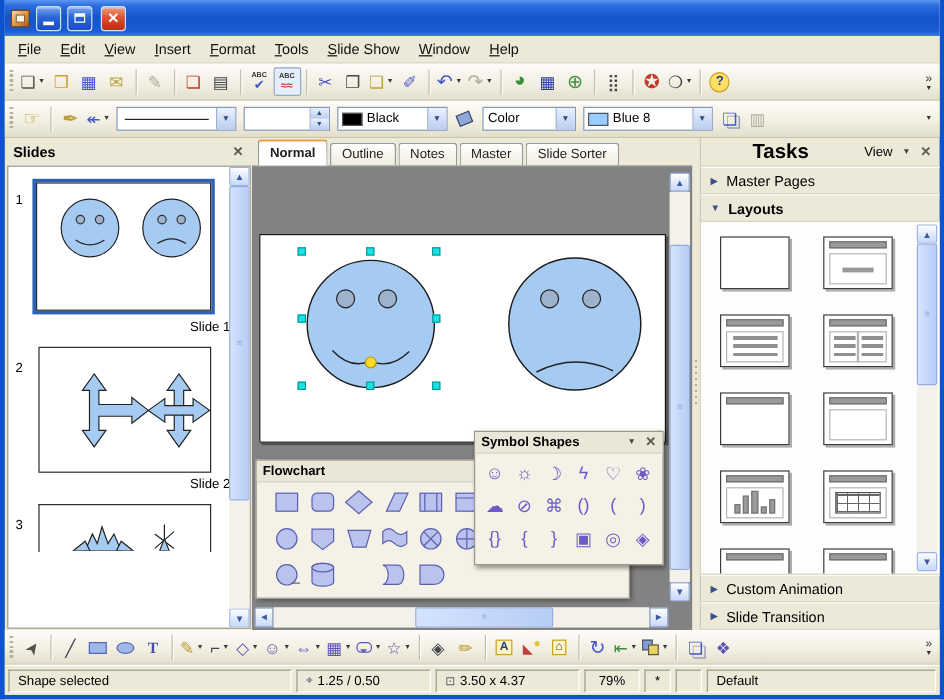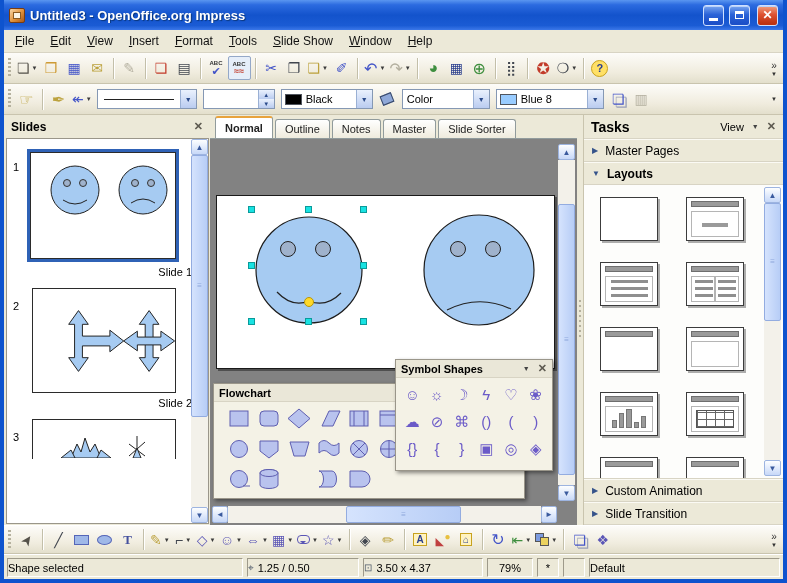--- a/index.html
+++ b/index.html
@@ -121,21 +121,21 @@
   .symgrid { display:grid; grid-template-columns:repeat(6,1fr); padding:3px 4px 5px; }
   .sym { height:27px; display:flex; align-items:center; justify-content:center;
     color:#6B5BC8; font-size:15px; }
   
   .splitter { width:6px; flex:0 0 6px; background:#ECE9D8; position:relative; }
   .splitter::after { content:""; position:absolute; left:2px; top:45%; width:2px; height:40px;
     background:repeating-linear-gradient(180deg,#B5B19E 0 2px,transparent 2px 5px); }
   .tasks-panel { width:200px; flex:0 0 200px; display:flex; flex-direction:column; border-left:1px solid #C9C4AE; }
   .tasks-head { height:24px; flex:0 0 24px; display:flex; align-items:center; padding:0 7px; gap:4px;
     border-bottom:1px solid #D8D4C4; }
-  .tasks-head .t { font-size:14px; font-weight:bold; flex:1; }
+  .tasks-head .t { font-size:17px; font-weight:bold; flex:1;margin-left:36px; }
   .tasks-head .view { font-size:11px; }
   .tasks-head .dd { font-size:7px; color:#444; margin:0 4px; }
   .trow { height:23px; flex:0 0 23px; display:flex; align-items:center; gap:7px; padding:0 8px;
     font-size:12px; border-top:1px solid #FBFAF4; border-bottom:1px solid #D8D4C4; }
   .trow .tri { font-size:8px; color:#35538A; }
   .trow.bold { font-weight:bold; }
   .layout-area { flex:1; background:#FDFDFB; border-bottom:1px solid #D8D4C4; position:relative;
     overflow:hidden; padding:12px 0 0 16px; }
   .lgrid { display:grid; grid-template-columns:58px 58px; column-gap:28px; row-gap:21px; }
   .lthumb { width:58px; height:44px; background:#fff; border:1px solid #3c3c3c;
@@ -164,33 +164,32 @@
   .goldbox { border:1px solid #C8A21E; background:#FFF3C0; padding:0 2px; font-size:10px; font-weight:bold; color:#2B3F8E; }
   .ffile { position:relative; width:15px; height:12px; }
   .ffile .t1 { position:absolute; left:0; bottom:0; color:#C04040; font-size:11px; line-height:10px; }
   .ffile .t2 { position:absolute; right:0; top:-2px; color:#E8C040; font-size:10px; line-height:10px; }
   .rot-45 { display:inline-block; transform:rotate(-55deg); }
   .fs11{font-size:11px} .fs16{font-size:16px}
   .tsmall { font-size:13px; font-weight:bold; font-family:"Liberation Serif",serif; color:#44509E; }
   
   .statusbar { height:25px; flex:0 0 25px; display:flex; gap:4px; padding:3px 3px 2px; background:#ECE9D8; border-top:1px solid #fff; }
   .cell { border:1px solid; border-color:#9E9A8A #FFFFFF #FFFFFF #9E9A8A; background:#ECE9D8;
-    font-size:11px; display:flex; align-items:center; padding:0 0; height:19px; gap:4px; white-space:nowrap; overflow:hidden; }
+    font-size:11px; display:flex; align-items:center; padding:0 7px; height:19px; gap:4px; white-space:nowrap; overflow:hidden; }
   .cell .micon { font-size:10px; color:#55606E; }
   .w-status{width:236px} .w-pos{width:112px} .w-size{width:120px} .w-zoom{width:46px;justify-content:center}
   .w-mod{width:22px;justify-content:center} .w-blank{width:22px} .w-slide{width:130px} .w-style{flex:1}
 </style>
 </head>
 <body>
 
 <div class="window">
 
   <div class="titlebar">
     <div class="appicon"></div>
-    <div class="title-text">Untitled3 - OpenOffice.org Impress</div>
     <div class="winbtn">
         <div class="glyph-min"></div>
       </div>
     <div class="winbtn">
         <div class="glyph-max"></div>
       </div>
     <div class="winbtn close">
         <span>✕</span>
       </div>
   </div>
@@ -326,21 +325,21 @@
         </span>
     </span>
     <span class="combo" style="width:92px">
       <span class="swatch" style="background:#000"></span>
       <span class="val">Black</span>
       <span class="cbtn">▼</span>
     </span>
     <span class="tbtn">
         <span class="paintcan"></span>
       </span>
-    <span class="combo" style="width:88px">
+    <span class="combo" style="width:78px">
       <span class="val">Color</span>
       <span class="cbtn">▼</span>
     </span>
     <span class="combo" style="width:108px">
       <span class="swatch" style="background:#99CCFF"></span>
       <span class="val">Blue 8</span>
       <span class="cbtn">▼</span>
     </span>
     <span class="tbtn">
         <span class="c-blue shadowic">❏</span>

